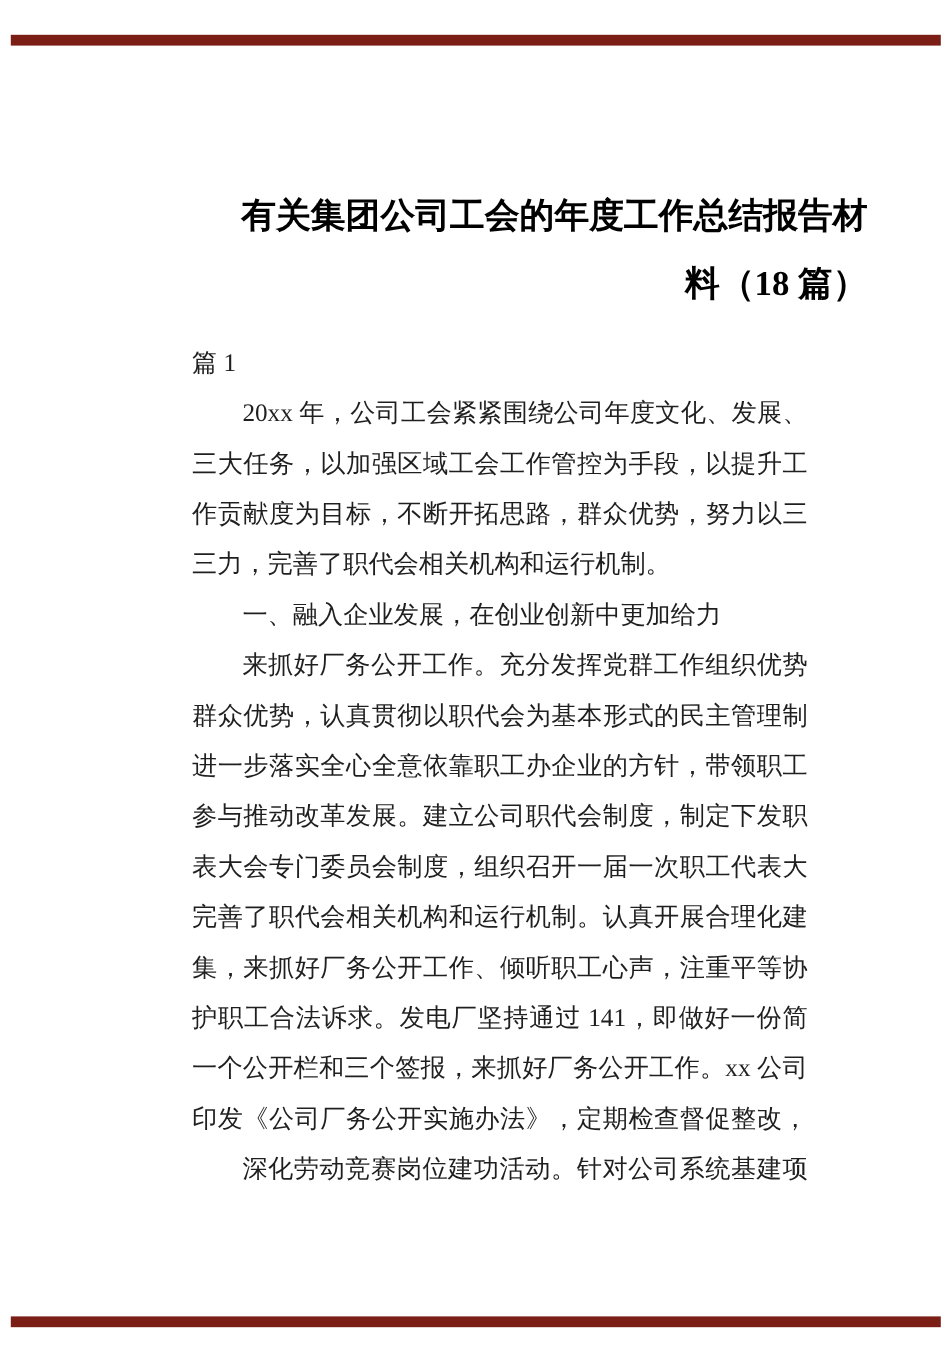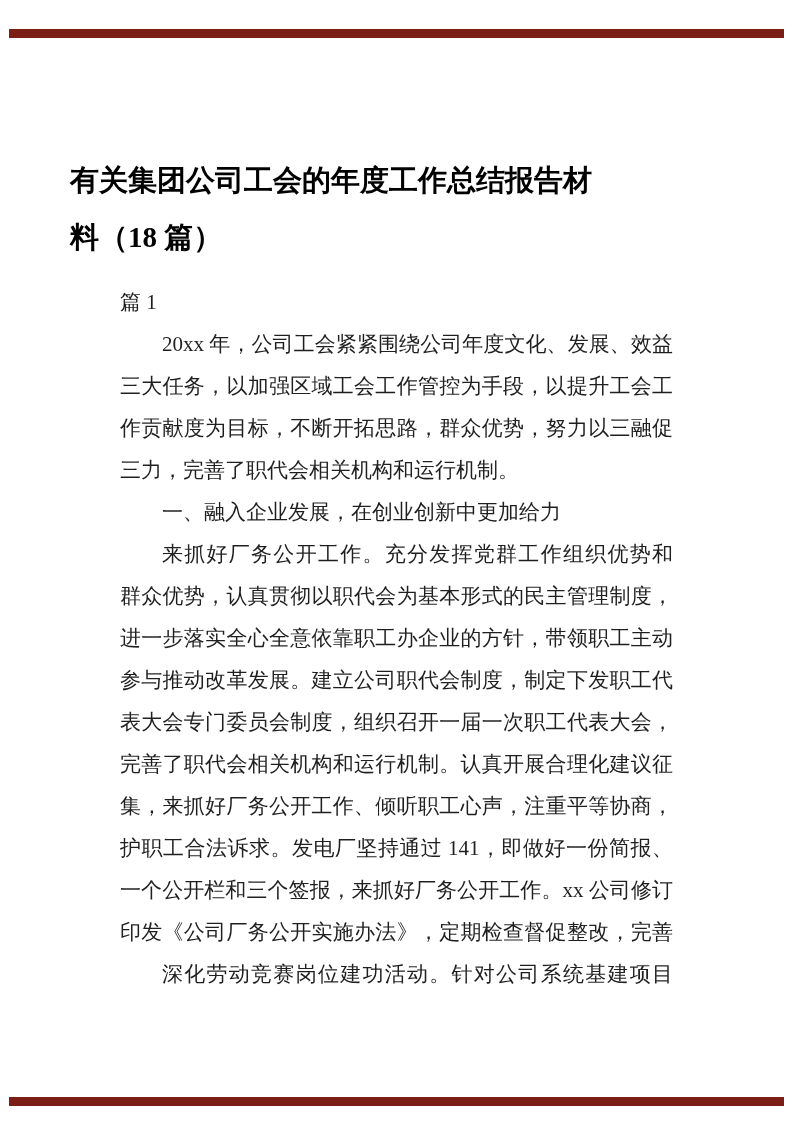--- a/index.html
+++ b/index.html
@@ -20,41 +20,42 @@
     height: 9px;
     background: #7b1f16;
   }
   .rule-top { top: 29px; }
   .rule-bottom { top: 1097px; }
   .title {
     position: absolute;
     top: 152px;
     left: 70px;
     width: 653px;
-    text-align: left;
+    text-align: right;
     color: #000000;
     font-weight: 700;
     font-size: 29px;
     line-height: 57px;
     letter-spacing: 0px;
     white-space: nowrap;
   }
   .body-text {
     position: absolute;
     top: 281px;
     left: 120px;
     width: 553px;
     color: #1f1f1f;
     font-size: 21px;
   }
   .line {
     height: 42px;
     line-height: 42px;
     overflow: hidden;
     text-align: left;
+    margin-left: 40px;
   }
   .line.indent { padding-left: 42px; }
   .line.justify {
     text-align: justify;
     text-align-last: justify;
     text-justify: inter-character;
   }
 </style>
 </head>
 <body>

